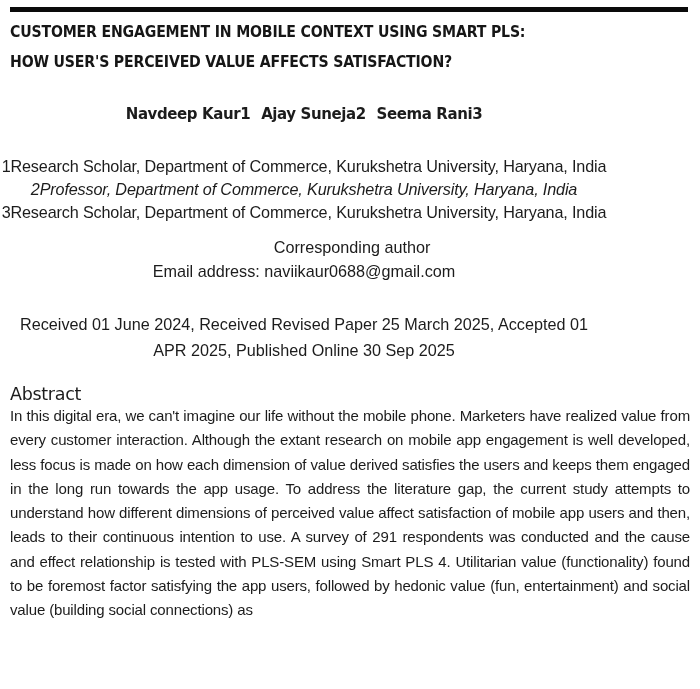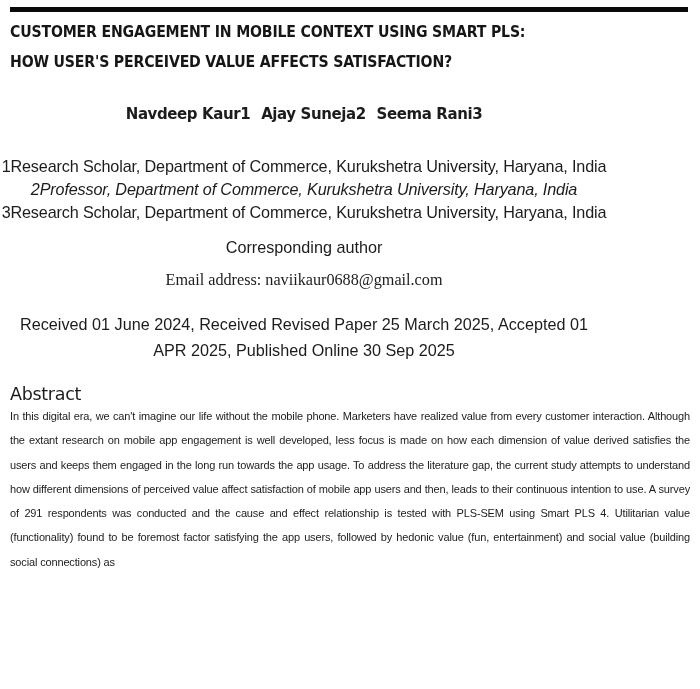--- a/index.html
+++ b/index.html
@@ -24,31 +24,31 @@
     top: 103px;
     font-family: "DejaVu Sans", sans-serif; font-weight: bold;
     font-size: 15px; line-height: 22px; letter-spacing: -0.4px;
   }
   .authors span { margin: 0 3px; }
   .aff { font-family: "Liberation Sans", sans-serif; font-size: 16.2px; line-height: 23px; letter-spacing: -0.15px; margin-top: 30px; }
   .aff1 { top: 125px; }
   .aff2 { top: 148px; font-style: italic; }
   .aff3 { top: 171px; text-align: center; }
   .corr { font-family: "Liberation Sans", sans-serif; font-size: 16.2px; line-height: 24px; }
-  .corr1 { top: 235px; }
-  .corr2 { top: 268px; font-family: Liberation Serif, serif; }
+  .corr1 { top: 235px; padding-left: 48px; }
+  .corr2 { top: 259px; }
   .dates { font-family: "Liberation Sans", sans-serif; font-size: 16.2px; line-height: 26px; top: 311px; padding: 0 10px; box-sizing: border-box; }
   .abstract-head {
     position: absolute; left: 10px; top: 383px;
     font-family: "DejaVu Sans", sans-serif; font-weight: normal;
     font-size: 17.5px; line-height: 22px; letter-spacing: -0.3px;
   }
   .abstract-body {
     position: absolute; left: 10px; top: 404px; width: 680px;
-    font-family: "Liberation Sans", sans-serif; font-size: 11px; line-height: 24.3px;
+    font-family: "Liberation Sans", sans-serif; font-size: 15px; line-height: 24.3px;
     text-align: justify; letter-spacing: -0.15px;
   }
   .abstract-body p { margin: 0; }
 </style>
 </head>
 <body>
 
 <div class="rule"></div>
 
 <div class="title">

